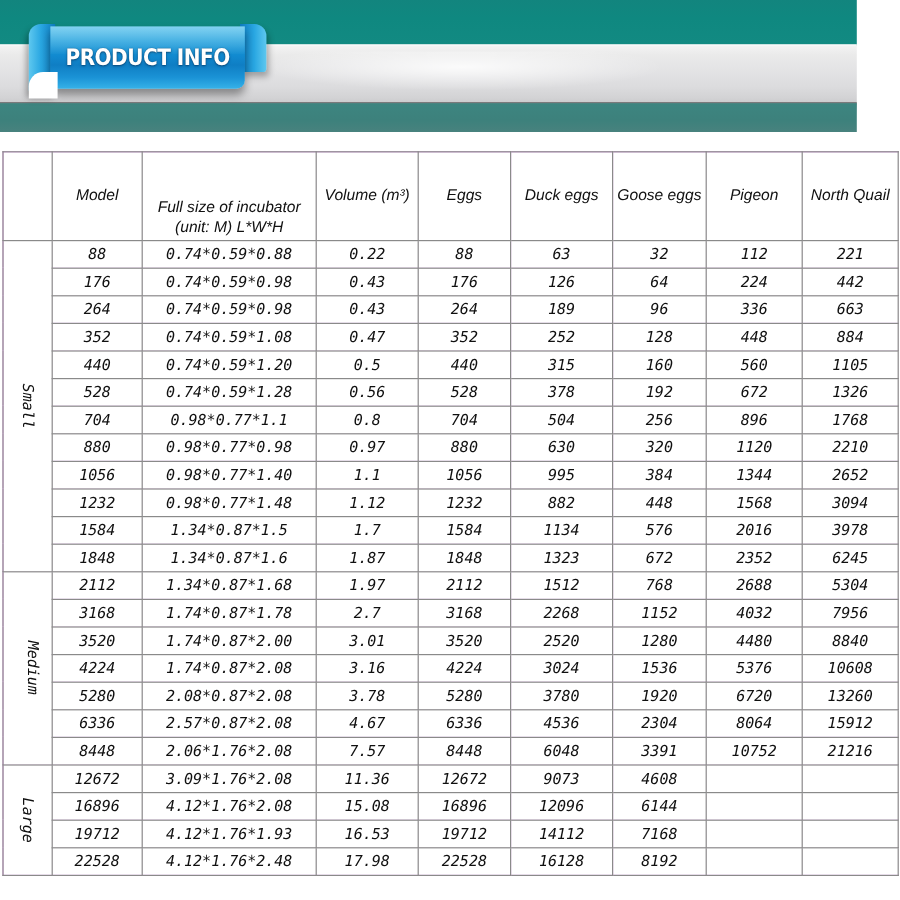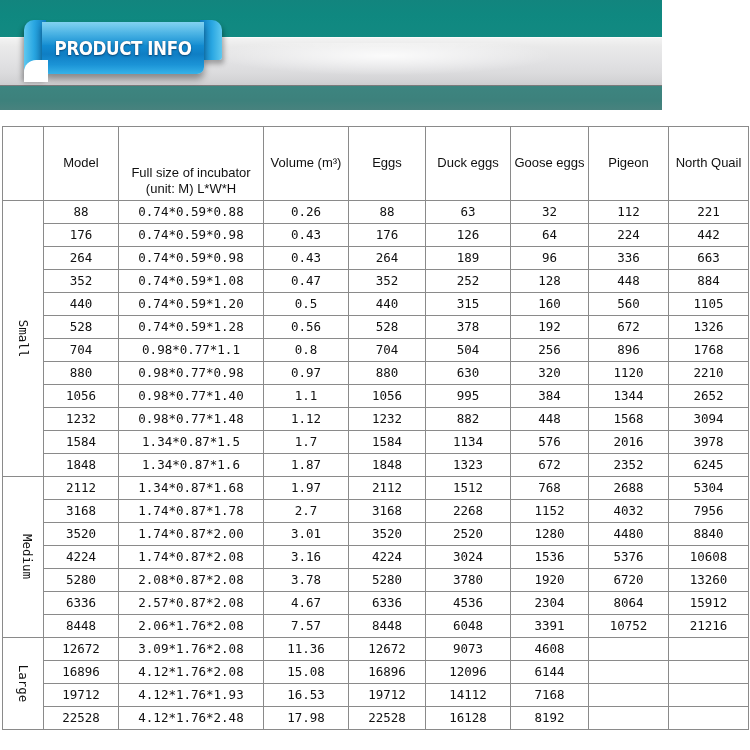--- a/index.html
+++ b/index.html
@@ -11,21 +11,21 @@
     width: 750px;
     height: 750px;
     background: #ffffff;
     font-family: "Liberation Sans", sans-serif;
     overflow: hidden;
   }
 
   
   .banner {
     position: relative;
-    width: 662px;
+    width: 714px;
     height: 122px;
     background: #ffffff;
     overflow: hidden;
   }
   .banner-teal-top {
     position: absolute;
     left: 0; top: 0;
     width: 750px; height: 38px;
     background: linear-gradient(180deg, #12857e 0%, #0f8880 40%, #128a82 100%);
   }
@@ -134,20 +134,21 @@
     position: absolute;
     left: 2px;
     top: 126px;
     width: 746px;
   }
   table.spec {
     border-collapse: collapse;
     width: 746px;
     table-layout: fixed;
     background: #f0abfc;
+    font-style: italic;
   }
   table.spec th,
   table.spec td {
     border: 1px solid #8a8a8a;
     text-align: center;
     vertical-align: middle;
     color: #101010;
     background: #ffffff;
   }
   table.spec thead th {
@@ -238,21 +239,21 @@
         <th>Goose eggs</th>
         <th>Pigeon</th>
         <th>North Quail</th>
       </tr>
     </thead>
     <tbody id="table-body">
         <tr>
           <td class="group-label" rowspan="12"><span class="rot">Small</span></td>
           <td>88</td>
           <td>0.74*0.59*0.88</td>
-          <td>0.26</td>
+          <td>0.22</td>
           <td>88</td>
           <td>63</td>
           <td>32</td>
           <td>112</td>
           <td>221</td>
         </tr>
         <tr>
           <td>176</td>
           <td>0.74*0.59*0.98</td>
           <td>0.43</td>

